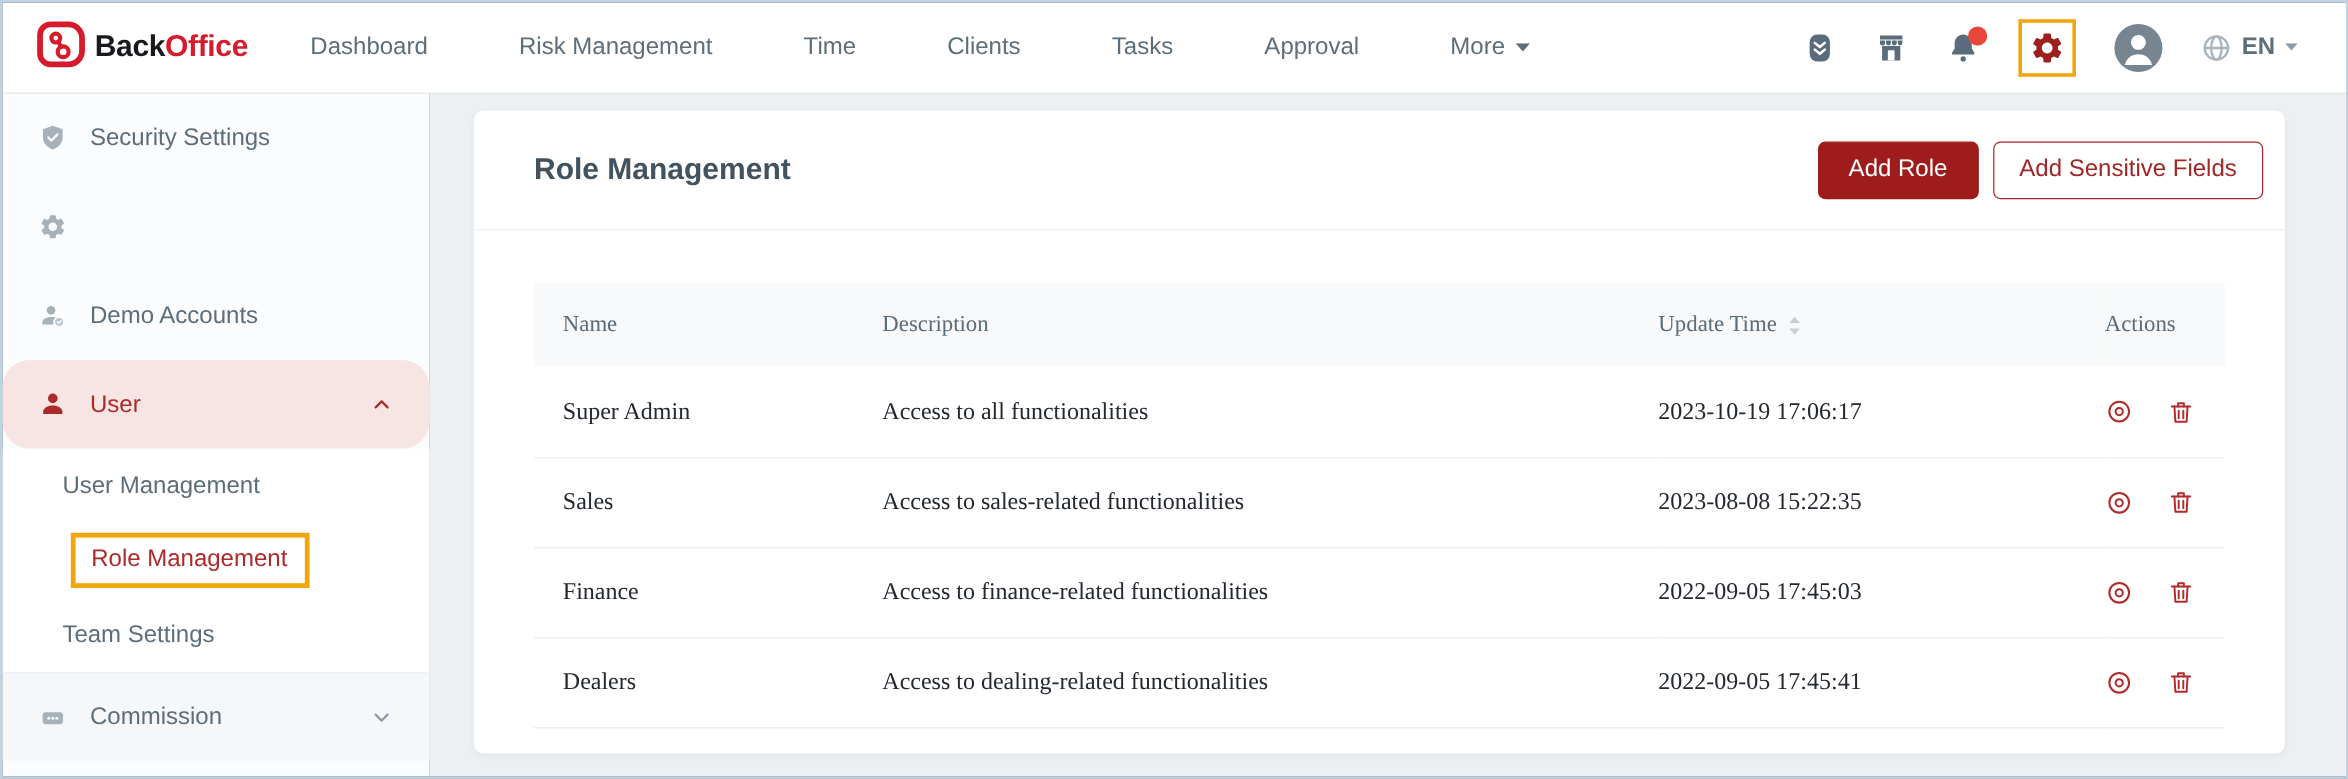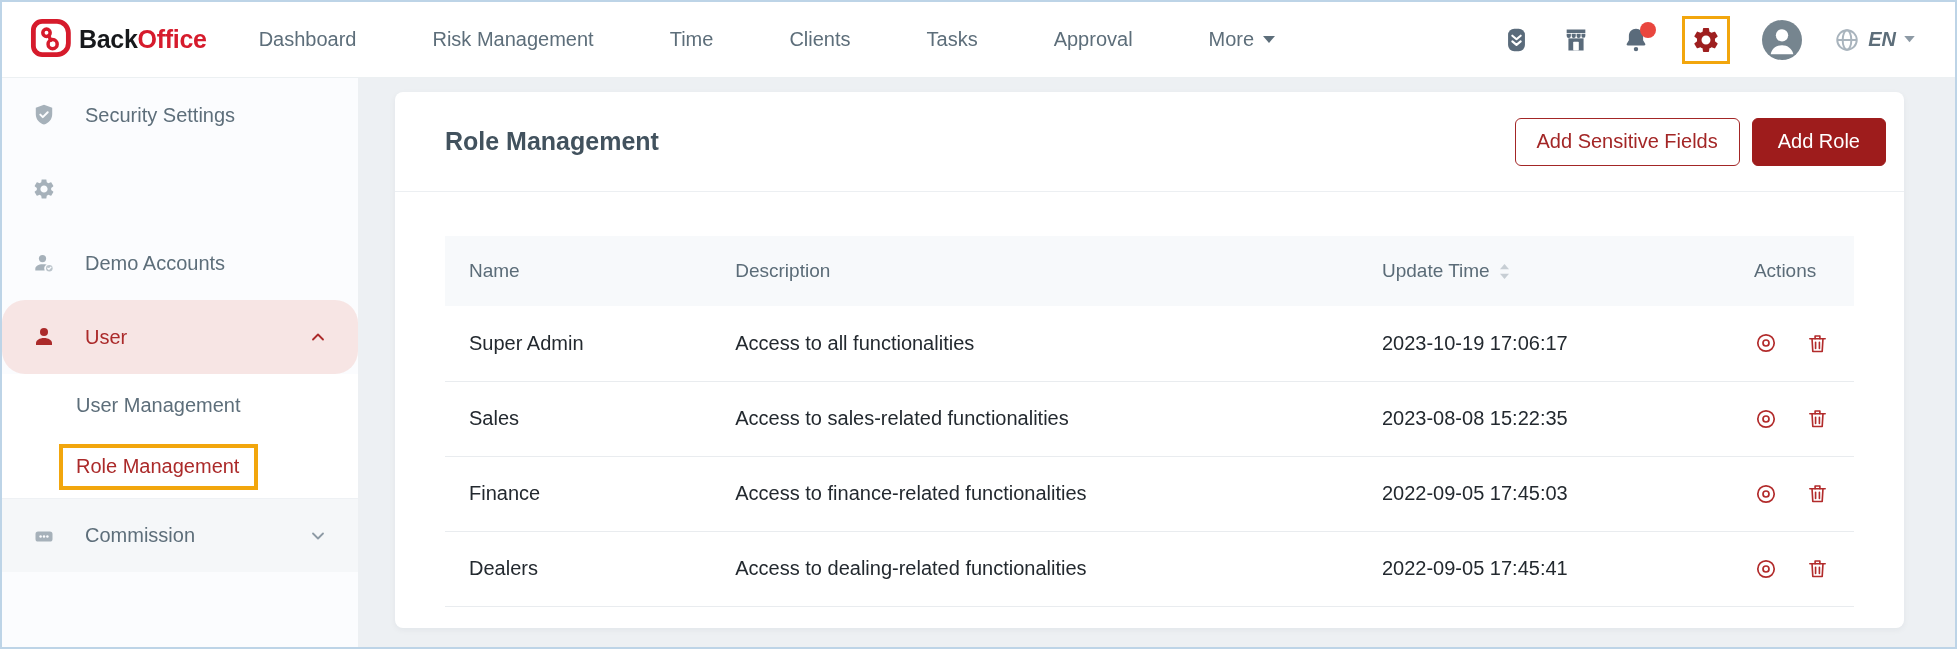--- a/index.html
+++ b/index.html
@@ -13,67 +13,67 @@
 
   
   .topbar { flex:0 0 76px; display:flex; align-items:center; padding:0 40px 0 27px;
             background:#fff; border-bottom:1px solid #ecf0f2; }
   .brand { display:flex; align-items:center; gap:8px; cursor:pointer; }
   .brand-name { font-size:25px; font-weight:700; color:#17191c; letter-spacing:-0.3px; white-space:nowrap; }
   .brand-name .red { color:#d61b2c; }
   .topnav { display:flex; align-items:flex-end; margin-left:14px; }
   .topnav .nav-item { color:#5d6e7a; font-size:20px; padding:0 38px; text-decoration:none;
                       white-space:nowrap; cursor:pointer; display:flex; align-items:center; gap:9px; }
-  .topbar-right { margin-left:auto; display:flex; align-items:center; gap:32px; color:#5a6b7b;font-style:italic; }
+  .topbar-right { margin-left:auto; display:flex; align-items:center; gap:32px; color:#5a6b7b; }
   .icon-btn { display:flex; align-items:center; justify-content:center; cursor:pointer; position:relative; }
   .bell-dot { position:absolute; top:-4px; right:-6px; width:16px; height:16px;
               background:#e9463e; border-radius:50%; }
   .gear-highlight { border:3px solid #f2a60d; width:48px; height:48px;
                     display:flex; align-items:center; justify-content:center; }
   .gear-highlight svg { color:#9e1f1f; }
   .avatar { width:40px; height:40px; border-radius:50%; background:#76858f;
             display:flex; align-items:center; justify-content:center; overflow:hidden; cursor:pointer; }
   .lang { display:flex; align-items:center; gap:8px; cursor:pointer; color:#5d6e7a;
           font-size:20px; font-weight:700; }
   .lang svg.globe { color:#a9b4bd; }
 
   
   .body { flex:1; display:flex; min-height:0; }
 
   
   .sidebar { flex:0 0 356px; background:#fbfcfe; display:flex; flex-direction:column; }
-  .side-item { flex:0 0 74px; display:flex; align-items:center; padding:0 30px; gap:29px;
+  .side-item { flex:0 0 74px; display:flex; align-items:center; padding:0 30px; gap:19px;
                color:#5d6e7a; font-size:20px; cursor:pointer; white-space:nowrap; }
   .side-item svg.mi { color:#a6b1ba; flex:0 0 auto; }
   .side-item .chev { margin-left:auto; color:#8d9aa5; }
   .side-item.active { background:#f7e5e4; color:#ab2a2a;border-radius:23px; }
   .side-item.active svg.mi { color:#ab2a2a; }
   .side-item.active .chev { color:#ab2a2a; }
   .submenu { background:#ffffff; }
-  .sub-item { height:62px; display:flex; align-items:center; padding-left:74px;
+  .sub-item { height:62px; display:flex; align-items:center; padding-left:50px;
               font-size:20px; color:#5d6e7a; cursor:pointer; white-space:nowrap; }
   .sub-item.current { padding-left:0; color:#ab2a2a; }
   .hl-box { margin-left:57px; border:4px solid #f2a60d; padding:7px 15px 8px 13px; }
   .side-item.commission { background:#f5f7f9; border-top:1px solid #eef1f4; }
 
   
   .main { flex:1; background:#edf0f3; padding:14px 51px 19px 37px; min-width:0; }
   .card { background:#fff; height:100%; border-radius:8px;
           box-shadow:0 2px 6px rgba(20,40,60,0.05); display:flex; flex-direction:column; }
   .card-header { flex:0 0 100px; display:flex; align-items:center;
                  padding:0 18px 0 50px; border-bottom:1px solid #eceff2; }
   .card-title { margin:0; font-size:25px; font-weight:700; color:#42525e; }
   .header-actions { margin-left:auto; display:flex; align-items:center; gap:12px; }
   .btn { font-family:inherit; font-size:20px; height:48px; border-radius:6px; cursor:pointer; }
   .btn-outline { background:#fff; border:1px solid #a32626; color:#a32626; padding:0 21px; }
   .btn-solid { background:#9e1c1c; border:1px solid #9e1c1c; color:#fff; padding:0 25px; }
 
   
   .table-wrap { padding:44px 50px 0; }
-  table { width:100%; border-collapse:collapse; table-layout:fixed; }
+  table { width:100%; border-collapse:collapse; table-layout:fixed;font-family:Liberation Serif, serif; }
   thead th { background:#f7f9fb; height:70px; text-align:left; font-weight:400;
              font-size:19px; color:#5b6c78; padding:0; }
   thead th.sortable { cursor:pointer; }
   th .th-inner { display:inline-flex; align-items:center; gap:9px; }
   th:first-child, td:first-child { padding-left:24px; }
   tbody td { height:75px; font-size:20px; color:#23292f; border-bottom:1px solid #e9ecef; padding:0; }
   .actions-cell { display:flex; align-items:center; gap:28px; }
   .action-icon { color:#b22b2b; cursor:pointer; display:flex; }
 </style>
 </head>
@@ -199,20 +199,23 @@
 
       <div class="submenu">
         <div class="sub-item">
           <span>User Management</span>
         </div>
         <div class="sub-item current">
           <span class="hl-box">
             <span>Role Management</span>
           </span>
         </div>
+        <div class="sub-item">
+          <span>Team Settings</span>
+        </div>
       </div>
 
       <div class="side-item commission">
         <svg class="mi" width="24" height="24" viewBox="0 0 24 24" fill="currentColor">
           <rect x="3.5" y="7.5" width="17" height="10" rx="2.6"></rect>
           <circle cx="8.6" cy="12.5" r="1.25" fill="#fbfcfe"></circle>
           <circle cx="12" cy="12.5" r="1.25" fill="#fbfcfe"></circle>
           <circle cx="15.4" cy="12.5" r="1.25" fill="#fbfcfe"></circle>
         </svg>
         <span>Commission</span>
@@ -220,22 +223,22 @@
           <path d="M6 9l6 6 6-6"></path>
         </svg>
       </div>
     </aside>
 
     <main class="main">
       <section class="card">
         <div class="card-header">
           <h2 class="card-title">Role Management</h2>
           <div class="header-actions">
+            <button class="btn btn-solid">Add Role</button>
             <button class="btn btn-outline">Add Sensitive Fields</button>
-            <button class="btn btn-solid">Add Role</button>
           </div>
         </div>
 
         <div class="table-wrap">
           <table>
             <colgroup>
                 <col style="width:20.6%">
                 <col style="width:45.9%">
                 <col style="width:26.4%">
                 <col style="width:7.1%">

